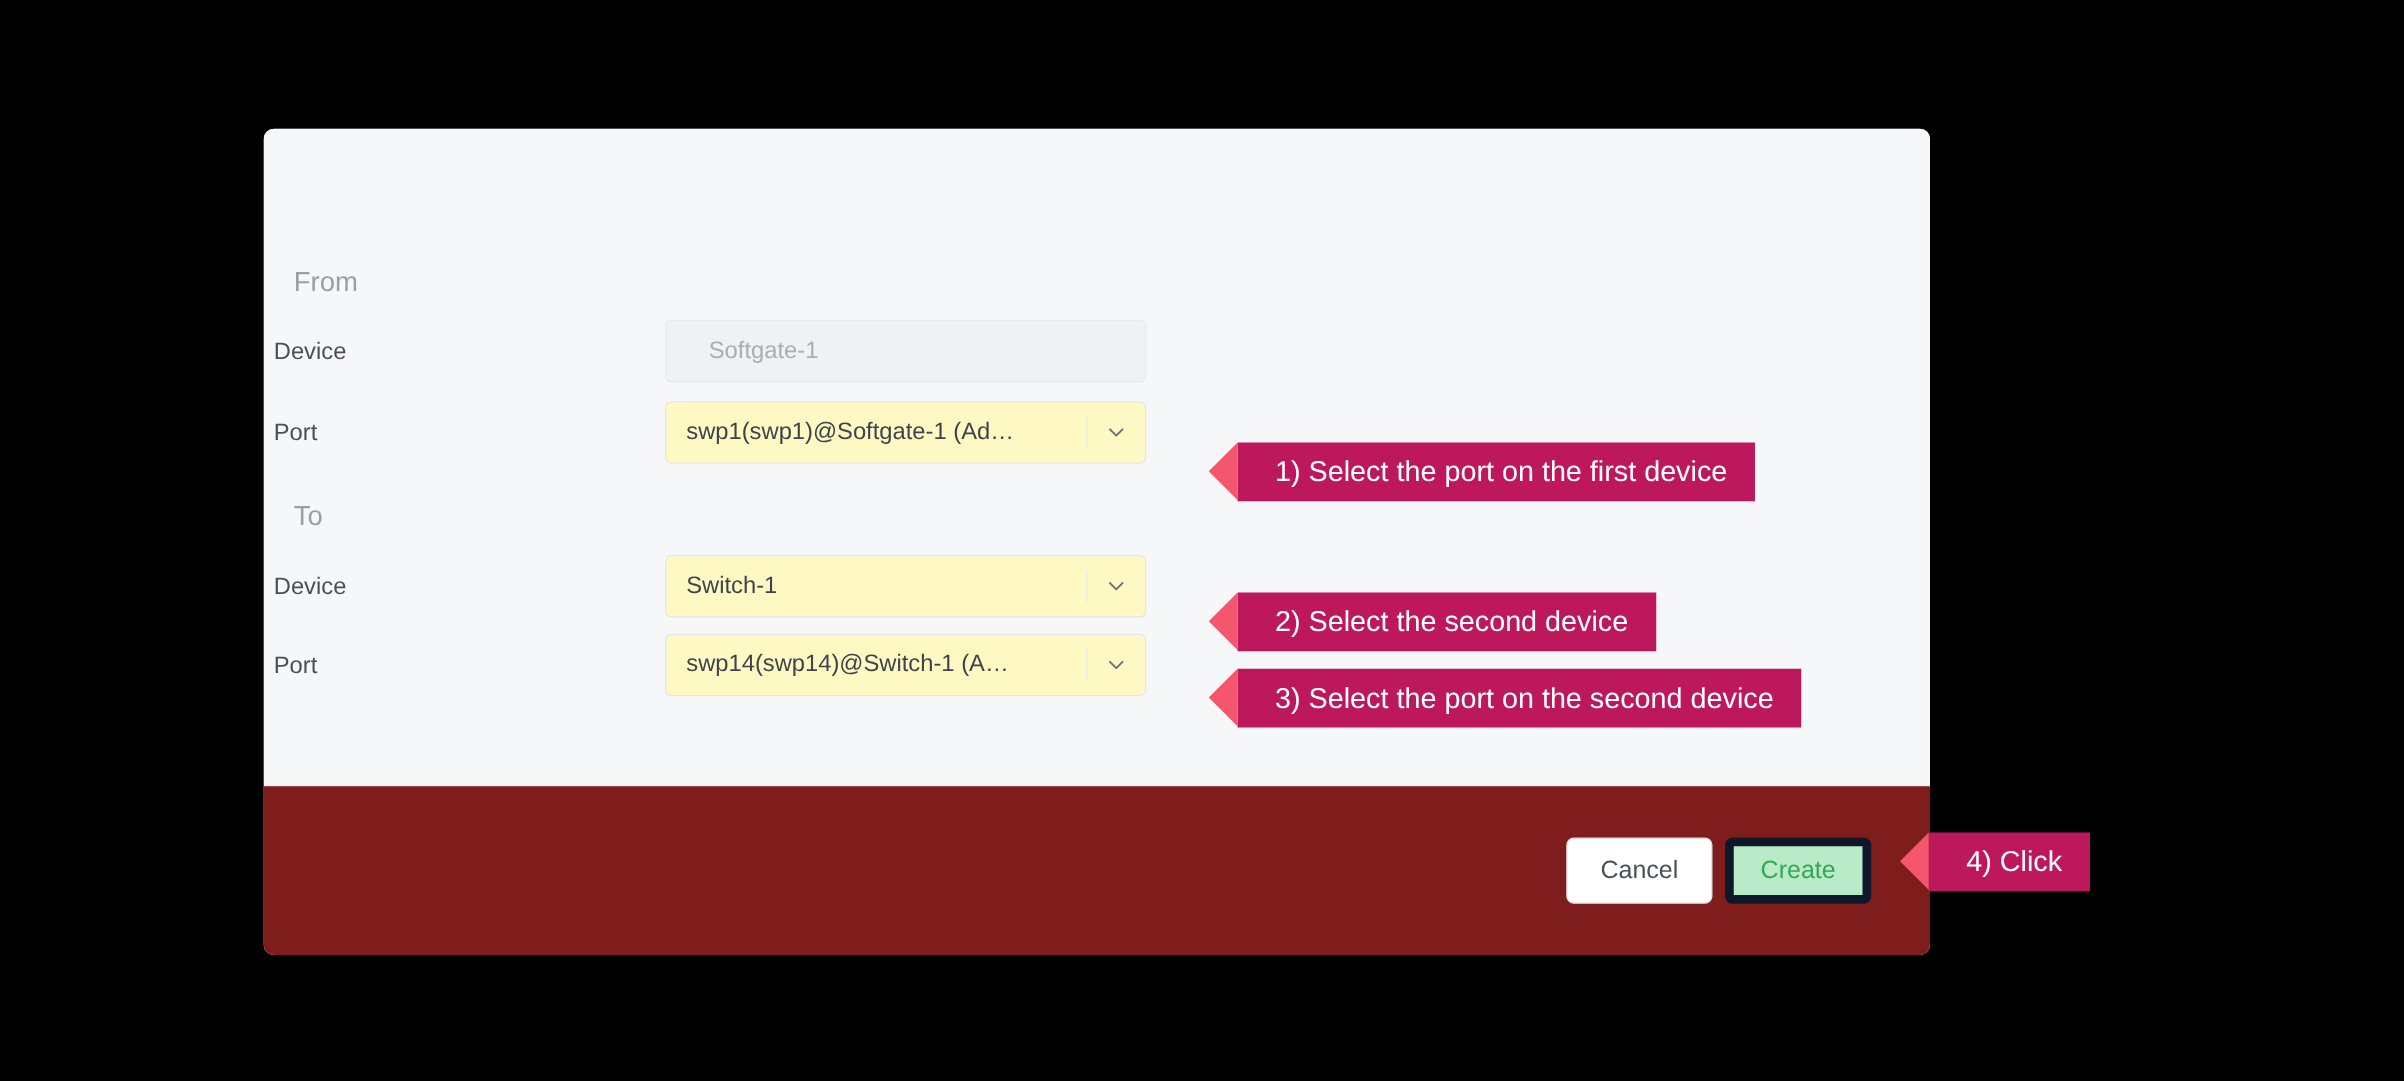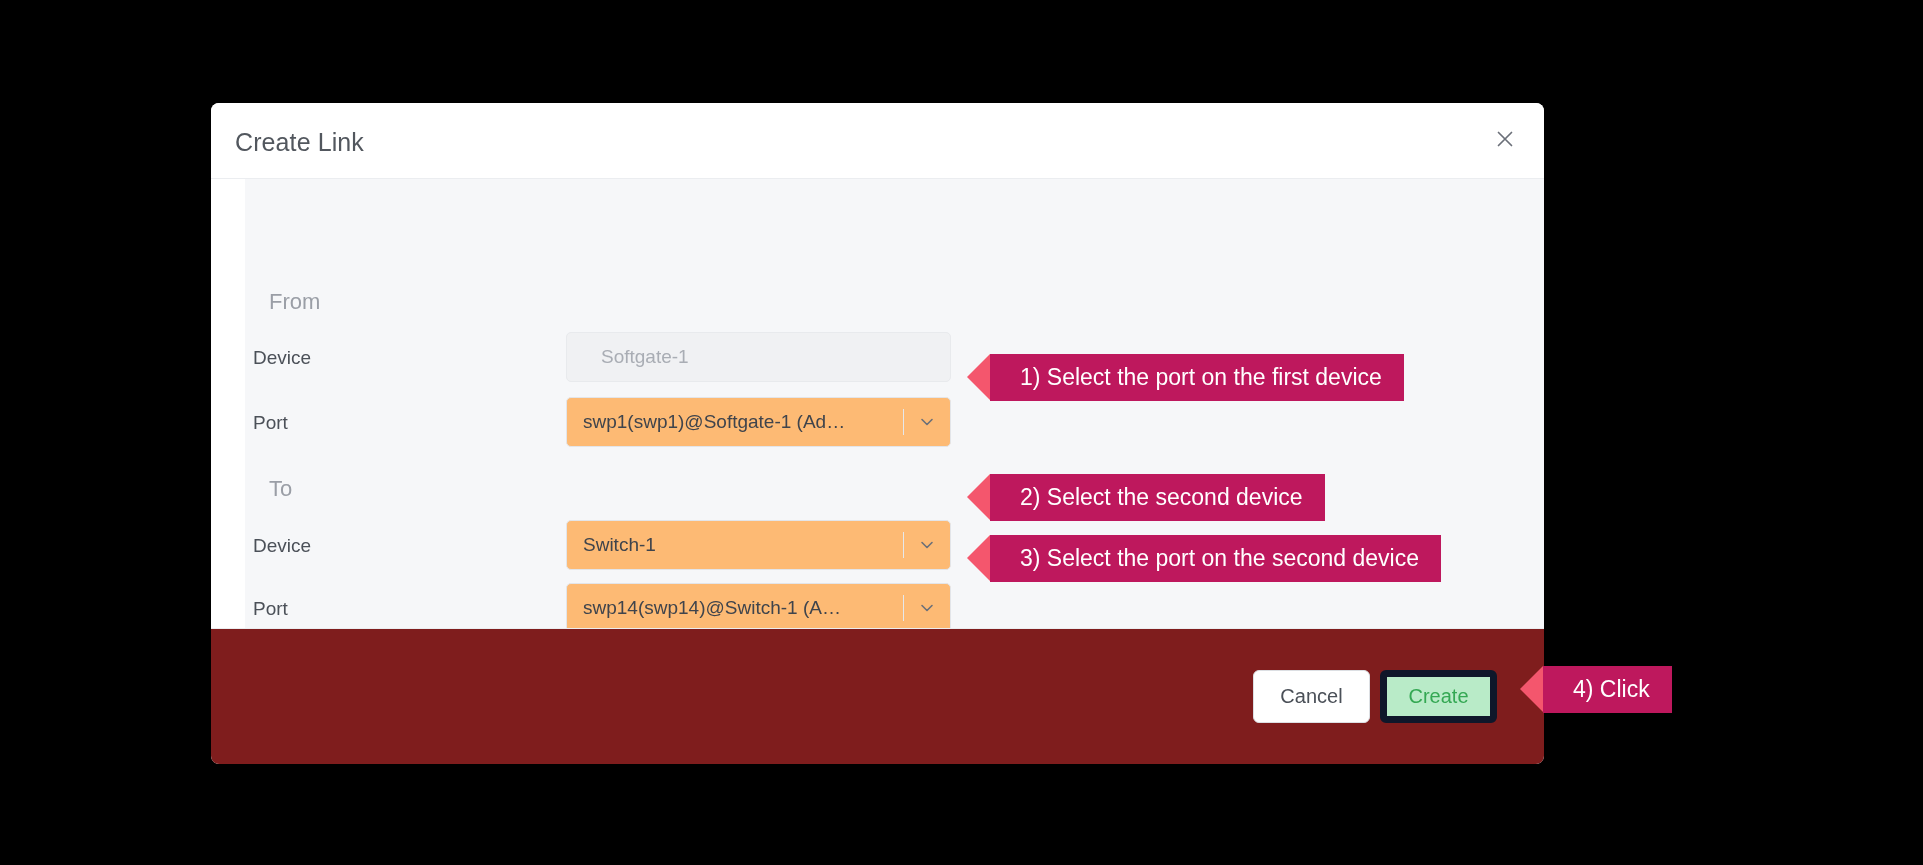--- a/index.html
+++ b/index.html
@@ -61,21 +61,20 @@
     justify-content: center;
   }
   #close-button svg { display: block; }
 
   
   #dialog-body {
     position: relative;
     flex: 1 1 auto;
     background: #f6f7f9;
     overflow: hidden;
-    margin-left: 34px;
   }
 
   .section-heading {
     position: absolute;
     left: 24px;
     font-size: 22px;
     color: #9a9ea6;
     white-space: nowrap;
   }
   .field-label {
@@ -96,21 +95,21 @@
     border-radius: 5px;
     display: flex;
     align-items: center;
   }
   .control.disabled {
     background: #f0f1f3;
     border: 1px solid #e8eaed;
     padding-left: 18px;
   }
   .control.select {
-    background: #fdba74;
+    background: #fef9c3;
     border: 1px solid #e3e5e9;
     cursor: pointer;
   }
   .control-value {
     flex: 1 1 auto;
     padding: 0 14px 0 16px;
     font-size: 19px;
     color: #3f444c;
     white-space: nowrap;
     overflow: hidden;
@@ -201,28 +200,20 @@
   #callout-1 { left: 990px; top: 354px; }
   #callout-2 { left: 990px; top: 474px; }
   #callout-3 { left: 990px; top: 535px; }
   #callout-4 { left: 1543px; top: 666px; }
 </style>
 </head>
 <body>
 
 <div id="dialog">
 
-  <div id="dialog-header">
-    <div id="dialog-title">Create Link</div>
-    <div id="close-button">
-      <svg width="20" height="20" viewBox="0 0 20 20" aria-hidden="true">
-        <path d="M3.5 3.5 L16.5 16.5 M16.5 3.5 L3.5 16.5" stroke="#6b7079" stroke-width="1.7" stroke-linecap="round" fill="none"></path>
-      </svg>
-    </div>
-  </div>
 
   <div id="dialog-body">
 
     <div class="section-heading" style="top:110px;">From</div>
 
     <div class="field-label" style="top:168px;">Device</div>
     <div class="control disabled" style="top:153px;">
       <div class="control-value">Softgate-1</div>
     </div>
 

